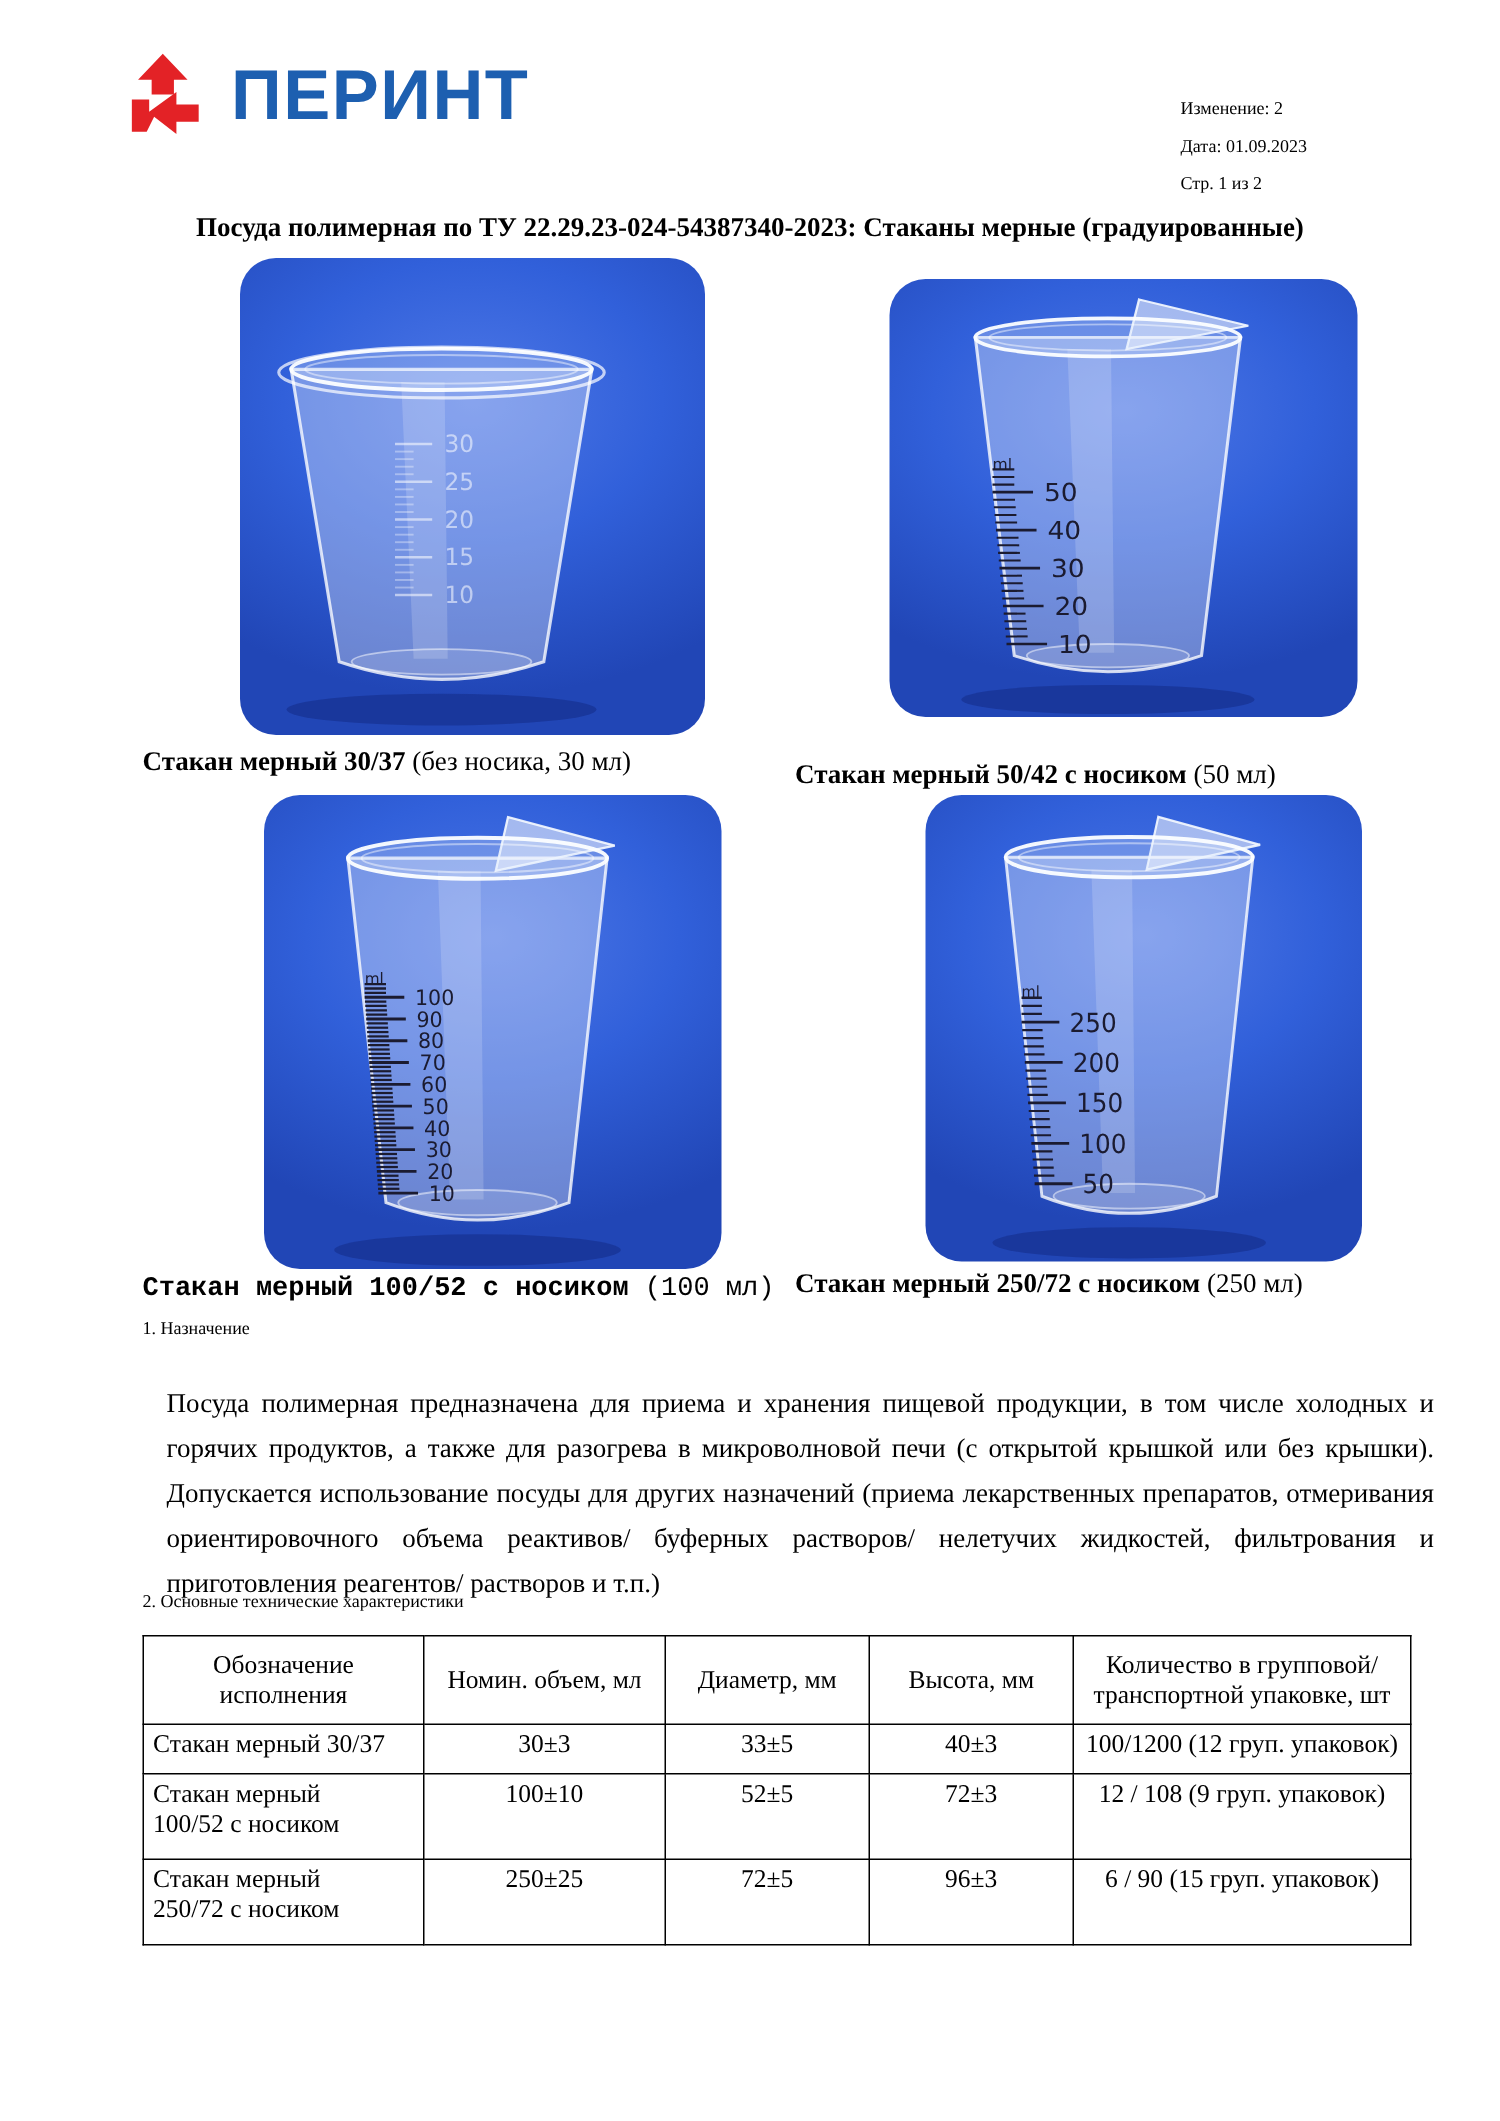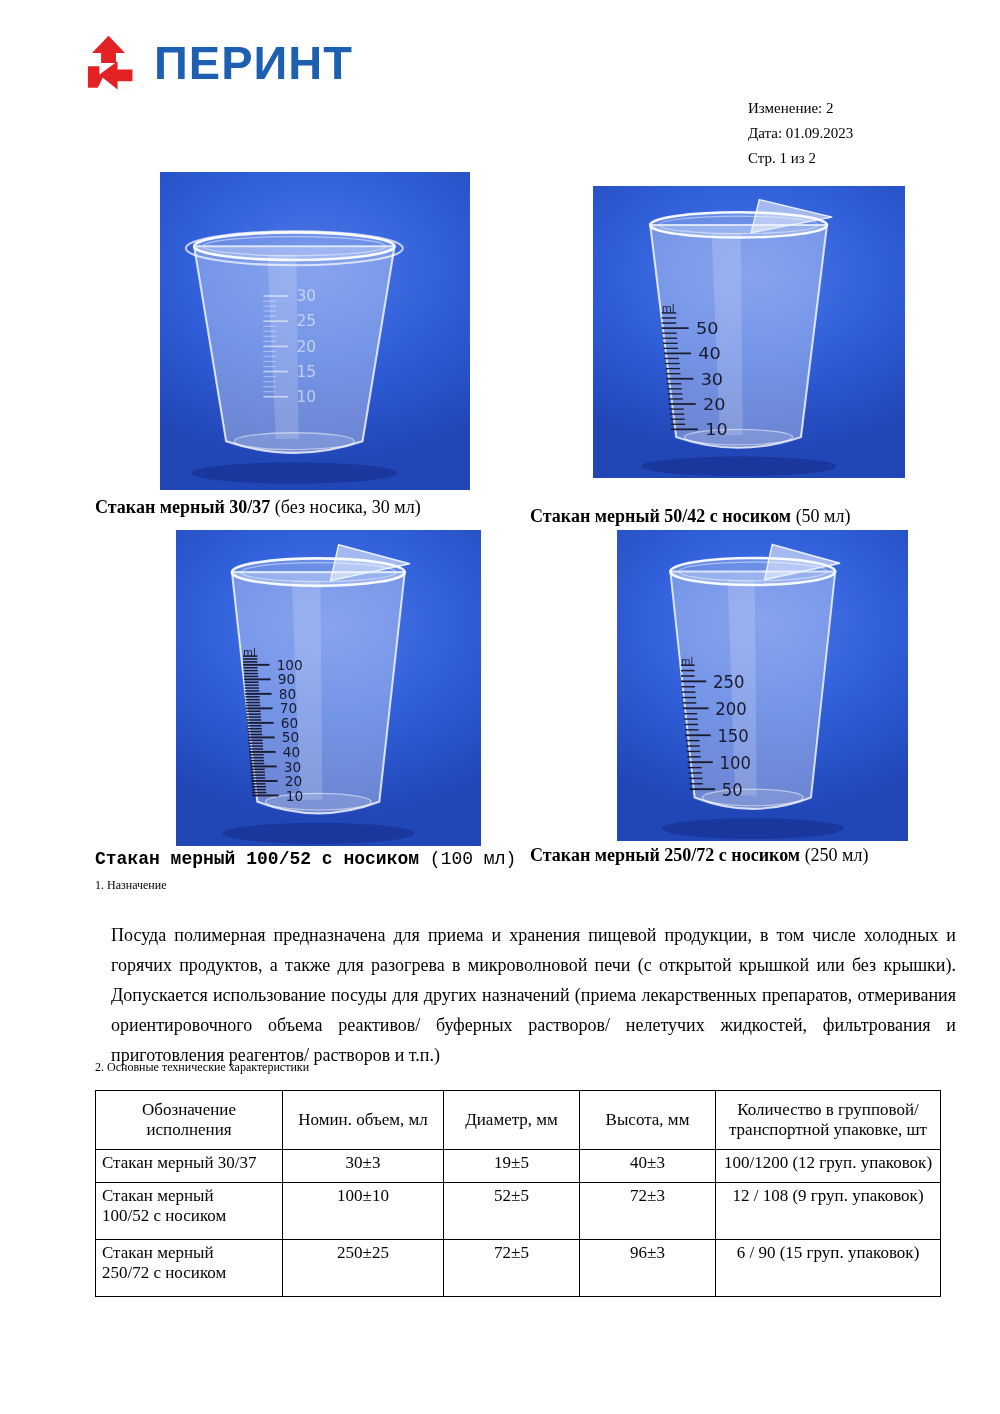--- a/index.html
+++ b/index.html
@@ -4,28 +4,28 @@
 <style>
   html,body{margin:0;padding:0;background:#ffffff;}
   .page{position:relative;width:1000px;height:1414px;background:#ffffff;overflow:hidden;
         font-family:"Liberation Serif","DejaVu Serif",serif;color:#000;padding-left:32px;}
 
   
   .logo{position:absolute;left:78px;top:30px;display:flex;align-items:center;gap:10px;}
   .logo-icon{width:66px;height:66px;}
   .logo-text{font-family:"Liberation Sans","DejaVu Sans",sans-serif;font-weight:bold;
              font-size:47px;color:#1d5fb0;letter-spacing:1px;line-height:66px;}
-  .doc-meta{position:absolute;left:748px;top:60px;font-size:15px;line-height:25px;margin-top:36px;}
+  .doc-meta{position:absolute;left:787px;top:60px;font-size:12px;line-height:25px;}
 
   .doc-title{position:absolute;left:0;top:141px;width:1000px;text-align:center;
              font-weight:bold;font-size:18px;}
 
   
   .photo{position:absolute;background:radial-gradient(ellipse 85% 62% at 50% 30%,
-         #4d77e6 0%, #3160da 48%, #2146b6 100%);}
+         #4d77e6 0%, #3160da 48%, #2146b6 100%);border-radius:24px;}
   .photo svg{display:block;}
   .p1{left:160px;top:172px;width:310px;height:318px;}
   .p2{left:593px;top:186px;width:312px;height:292px;}
   .p3{left:176px;top:530px;width:305px;height:316px;}
   .p4{left:617px;top:530px;width:291px;height:311px;}
 
   .caption{position:absolute;font-size:18px;margin:0;white-space:nowrap;}
   .cap1{left:95px;top:497px;}
   .cap2{left:530px;top:484px;margin-top:22px;}
   .cap3{left:95px;top:849px;font-family:Liberation Mono, monospace;}
@@ -62,20 +62,21 @@
     </svg>
     <span class="logo-text">ПЕРИНТ</span>
   </div>
 
   <div class="doc-meta">
     <div>Изменение: 2</div>
     <div>Дата: 01.09.2023</div>
     <div>Стр. 1 из 2</div>
   </div>
 
+  <div class="doc-title">Посуда полимерная по ТУ 22.29.23-024-54387340-2023: Стаканы мерные (градуированные)</div>
 
   <div class="photo p1">
       <svg viewBox="0 0 300 300" width="100%" height="100%" preserveAspectRatio="none" xmlns="http://www.w3.org/2000/svg">
         <ellipse cx="130" cy="284" rx="100" ry="10" fill="rgba(8,18,90,0.28)"></ellipse>
         <path d="M 33 70 L 64 254 Q 130 276 196 254 L 227 70 Z" fill="rgba(255,255,255,0.33)" stroke="rgba(255,255,255,0.78)" stroke-width="2"></path>
         <path d="M 104 78 L 112 252 L 134 252 L 132 78 Z" fill="rgba(255,255,255,0.17)"></path>
         <ellipse cx="130" cy="70" rx="97" ry="13" fill="rgba(220,233,252,0.30)" stroke="rgba(252,254,255,0.95)" stroke-width="2.5"></ellipse>
         <ellipse cx="130" cy="70" rx="88" ry="9" fill="none" stroke="rgba(255,255,255,0.45)" stroke-width="1.2"></ellipse>
         <ellipse cx="130" cy="72" rx="105" ry="16" fill="none" stroke="rgba(255,255,255,0.7)" stroke-width="2"></ellipse>
         <ellipse cx="130" cy="254" rx="58" ry="8" fill="rgba(255,255,255,0.12)" stroke="rgba(255,255,255,0.5)" stroke-width="1.2"></ellipse>
@@ -287,21 +288,21 @@
           <th>Диаметр, мм</th>
           <th>Высота, мм</th>
           <th>Количество в групповой/
 транспортной упаковке, шт</th>
         </tr>
       </thead>
     <tbody id="spec-body">
         <tr class="r0">
           <td class="c0">Стакан мерный 30/37</td>
           <td class="c1">30±3</td>
-          <td class="c2">19±5</td>
+          <td class="c2">33±5</td>
           <td class="c3">40±3</td>
           <td class="c4">100/1200 (12 груп. упаковок)</td>
         </tr>
         <tr class="r2">
           <td class="c0">Стакан мерный
 100/52 с носиком</td>
           <td class="c1">100±10</td>
           <td class="c2">52±5</td>
           <td class="c3">72±3</td>
           <td class="c4">12 / 108 (9 груп. упаковок)</td>

